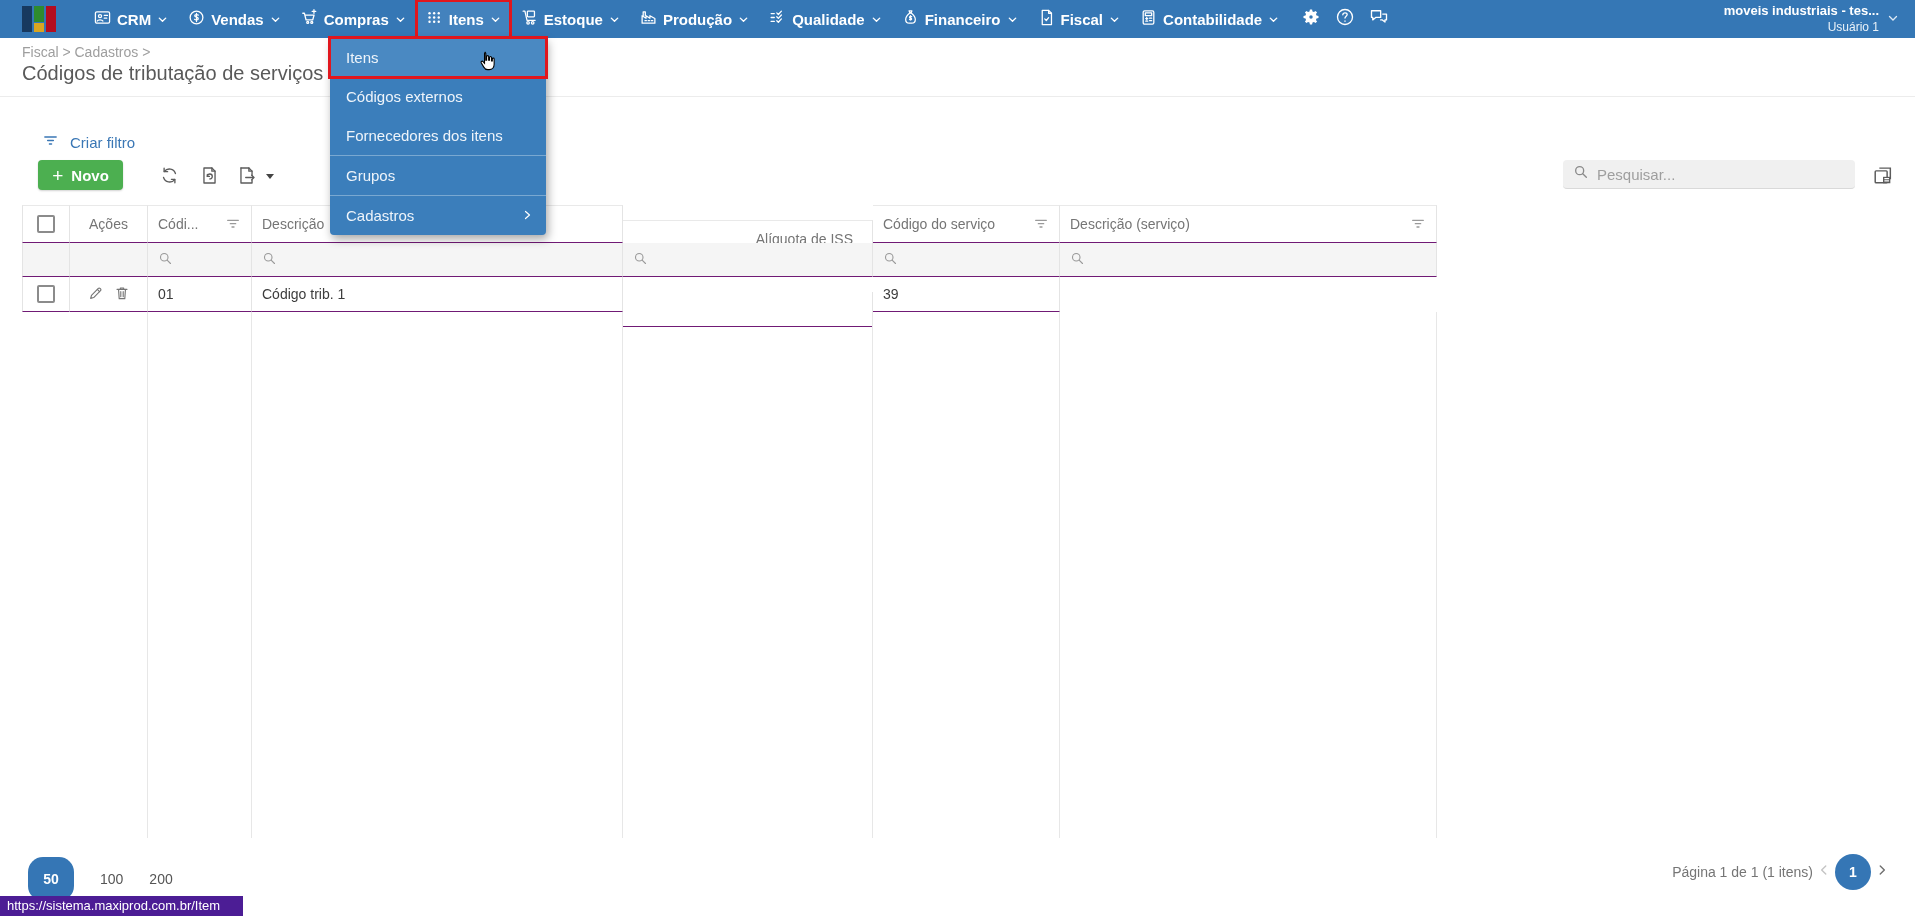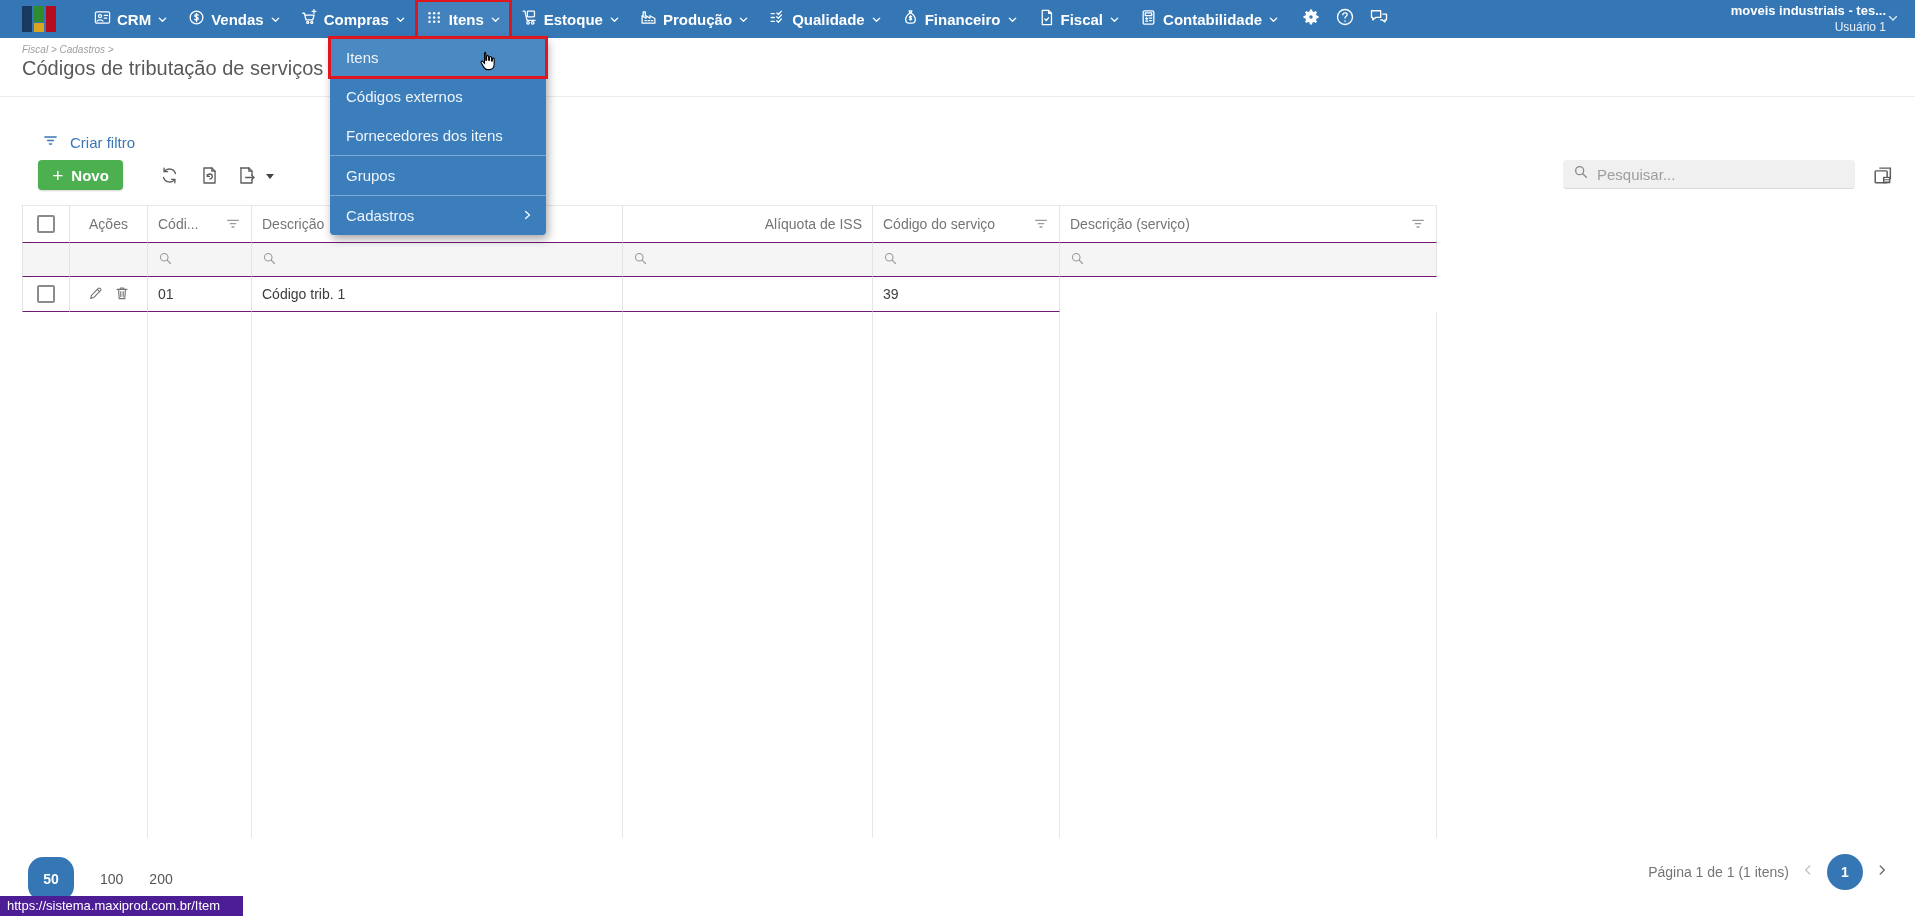--- a/index.html
+++ b/index.html
@@ -17,32 +17,32 @@
   .navmenu { display:flex; align-items:stretch; height:38px; margin-left:24px; }
   .nav-item { display:flex; align-items:center; gap:6px; padding:16px 10px; color:#fff;
     font-size:15px; font-weight:bold; cursor:pointer; white-space:nowrap; }
   .nav-item svg { width:17px; height:17px; fill:none; stroke:#fff; stroke-width:1.8;
     stroke-linecap:round; stroke-linejoin:round; }
   .nav-item .chev svg { width:11px; height:11px; stroke-width:3; }
   .nav-item.hl { background:#4382bd; outline:3px solid #e1161d; outline-offset:-2px; }
   .nav-right-icons { display:flex; align-items:center; gap:14px; margin-left:12px; }
   .nav-right-icons svg { width:20px; height:20px; fill:none; stroke:#fff; stroke-width:1.6;
     stroke-linecap:round; stroke-linejoin:round; cursor:pointer; }
-  .userblock { margin-left:auto; margin-right:16px; display:flex; align-items:center; gap:1px;
+  .userblock { margin-left:auto; margin-right:16px; display:flex; align-items:center; gap:8px;
     color:#fff; cursor:pointer; }
   .userblock .txt { text-align:right; line-height:1.25; }
   .user-co { font-size:13px; font-weight:bold; }
   .user-nm { font-size:12px; color:#e9f1f8; }
   .userblock svg { width:12px; height:12px; fill:none; stroke:#dce9f5; stroke-width:2.6;
     stroke-linecap:round; }
 
   
   .pagehead { position:absolute; top:38px; left:0; width:1915px; height:59px;
     border-bottom:1px solid #ececec; padding:6px 0 0 22px; }
-  .crumb { font-size:10px; color:#9e9e9e;font-style:italic; }
+  .crumb { font-size:14px; color:#9e9e9e; }
   .title { font-size:20px; color:#595959; margin-top:2px; }
 
   
   .filterrow { position:absolute; top:132px; left:42px; display:flex; align-items:center;
     gap:11px; color:#3a77b5; font-size:15px; cursor:pointer; }
   .filterrow svg { width:17px; height:17px; fill:none; stroke:#3a77b5; stroke-width:2;
     stroke-linecap:round; }
 
   
   .btn-novo { position:absolute; top:160px; left:38px; width:85px; height:30px;
@@ -70,21 +70,21 @@
   
   .grid { position:absolute; top:205px; left:22px; width:1415px; display:grid;
     grid-template-columns:48px 78px 104px 371px 250px 187px 377px; }
   .cell { display:flex; align-items:center; border-right:1px solid #e4e4e4;
     border-bottom:1px solid #701a75; font-size:14px; overflow:hidden; white-space:nowrap; }
   .hrow .cell { height:38px; color:#757575; border-top:1px solid #e9e9e9; }
   .frow .cell { height:34px; background:#f5f5f5; }
   .drow .cell { height:35px; color:#3c3c3c; }
   .cell.cfirst { border-left:1px solid #e4e4e4; }
   .cell.pl { padding-left:10px; }
-  .cell.pr { justify-content:flex-end; padding-right:10px; }
+  .cell.pr { justify-content:flex-end; padding-right:19px;margin-top:15px; }
   .cell.center { justify-content:center; }
   .cell.between { justify-content:space-between; padding:0 10px; }
   .fglyph svg { width:16px; height:16px; fill:none; stroke:#9a9a9a; stroke-width:2;
     stroke-linecap:round; }
   .mag svg { width:15px; height:15px; fill:none; stroke:#9a9a9a; stroke-width:1.8;
     stroke-linecap:round; }
   .cbx { width:18px; height:18px; border:2px solid #8b8b8b; border-radius:2px;
     background:#fff; cursor:pointer; }
   .rowicons { display:flex; gap:10px; align-items:center; justify-content:center; width:100%; }
   .rowicons svg { width:16px; height:16px; fill:none; stroke:#757575; stroke-width:1.7;
@@ -106,21 +106,21 @@
   .cursor { position:absolute; left:146px; top:12px; width:22px; height:22px; z-index:60;
     pointer-events:none; }
 
   
   .pagesizes { position:absolute; left:28px; top:857px; display:flex; align-items:center;
     gap:26px; }
   .size-pill { width:46px; height:44px; border-radius:15px; background:#3576b5; color:#fff;
     font-weight:bold; font-size:14px; display:flex; align-items:center; justify-content:center;
     cursor:pointer; }
   .size-opt { font-size:14px; color:#555; cursor:pointer; }
-  .pager { position:absolute; right:26px; top:854px; display:flex; align-items:center; gap:12px; }
+  .pager { position:absolute; right:26px; top:854px; display:flex; align-items:center; gap:4px; }
   .pg-info { font-size:14px; color:#757575; }
   .pg-chev svg { width:14px; height:14px; fill:none; stroke-width:2.4; stroke-linecap:round;
     stroke-linejoin:round; cursor:pointer; }
   .pg-chev.dis svg { stroke:#c4c4c4; }
   .pg-chev.en svg { stroke:#6f6f6f; }
   .pg-num { width:36px; height:36px; border-radius:50%; background:#3576b5; color:#fff;
     font-weight:bold; font-size:14px; display:flex; align-items:center; justify-content:center;
     cursor:pointer; }
 
   

